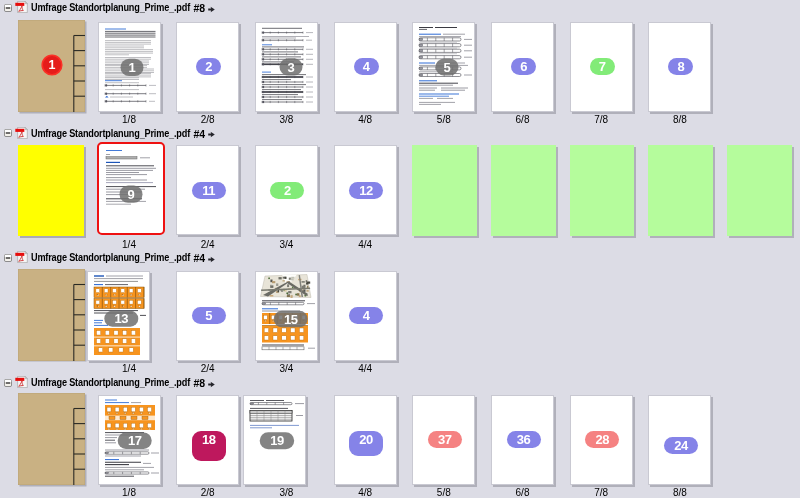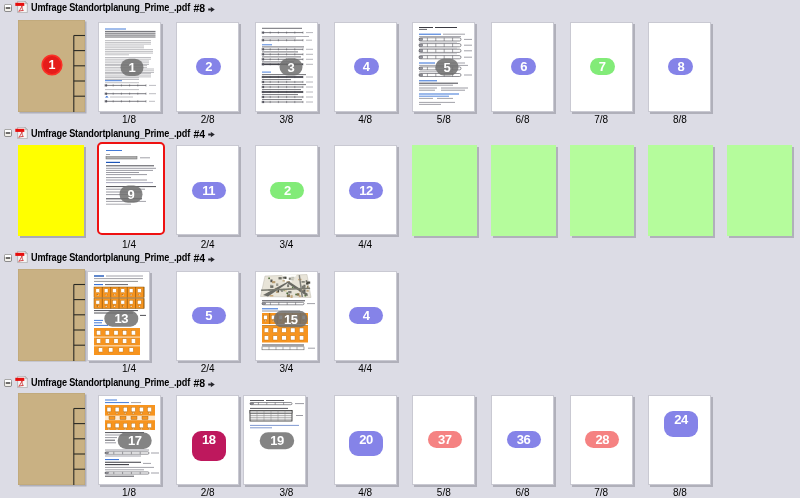--- a/index.html
+++ b/index.html
@@ -846,15 +846,15 @@
 <div class="cap" style="left:506.5px;top:431.0px;width:34px;height:17px;line-height:17px;background:#8583e8;">36</div>
 
 <div class="lbl" style="left:491.0px;top:487.0px;">6/8</div>
 
 <div class="page" style="left:569.7px;top:394.5px;width:61px;height:88px;"></div>
 <div class="cap" style="left:585.2px;top:431.0px;width:34px;height:17px;line-height:17px;background:#f58282;">28</div>
 
 <div class="lbl" style="left:569.7px;top:487.0px;">7/8</div>
 
 <div class="page" style="left:648.4px;top:394.5px;width:61px;height:88px;"></div>
-<div class="cap" style="left:663.9px;top:411px;width:34px;height:26px;line-height:17px;background:#8583e8;">24</div>
+<div class="cap" style="left:663.9px;top:437px;width:34px;height:17px;line-height:17px;background:#8583e8;">24</div>
 
 <div class="lbl" style="left:648.4px;top:487.0px;">8/8</div>
 
 </body></html>

